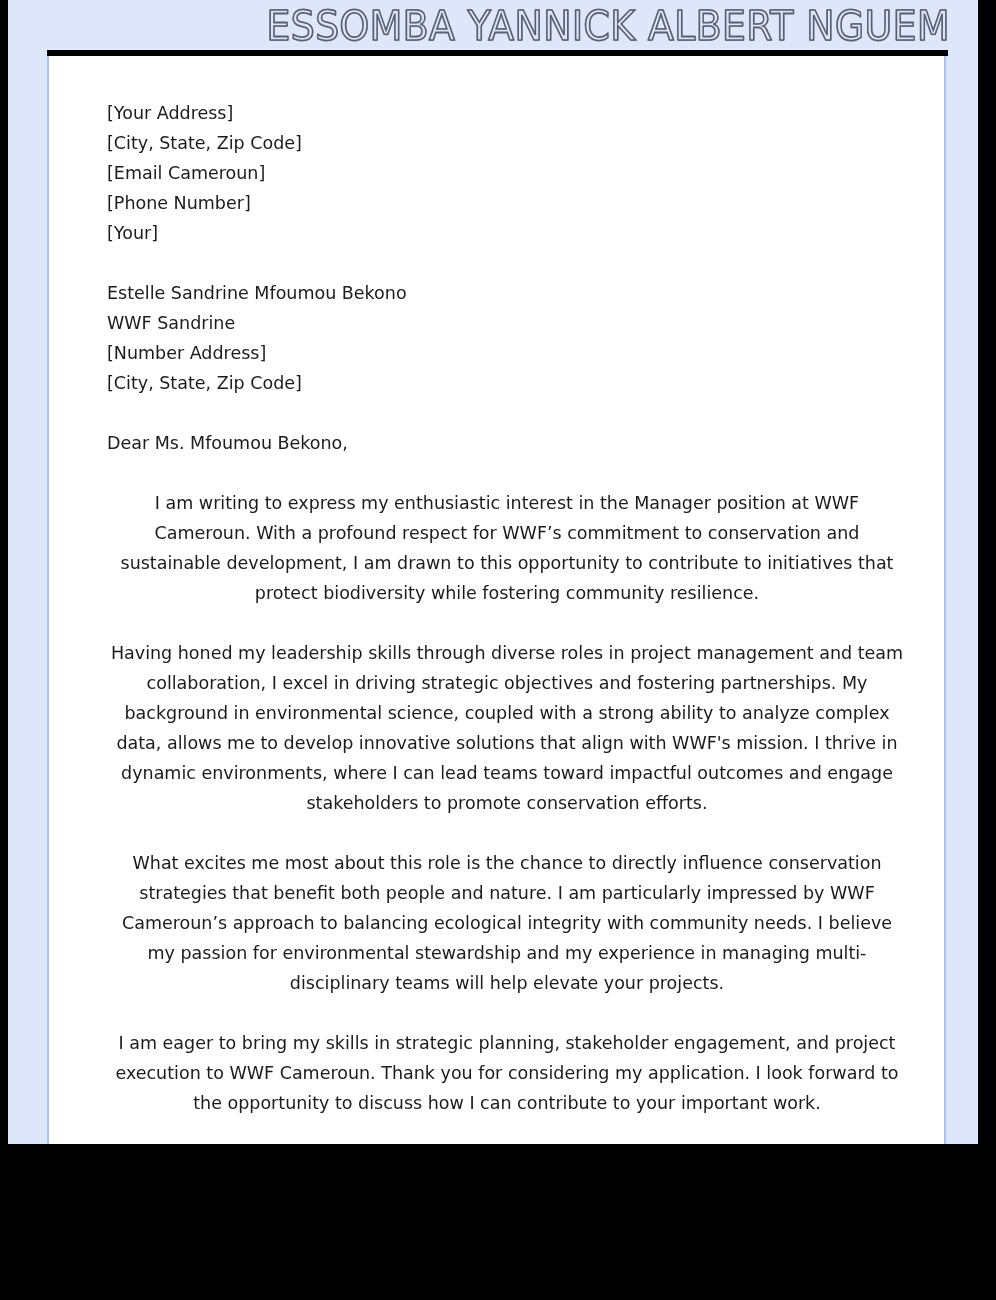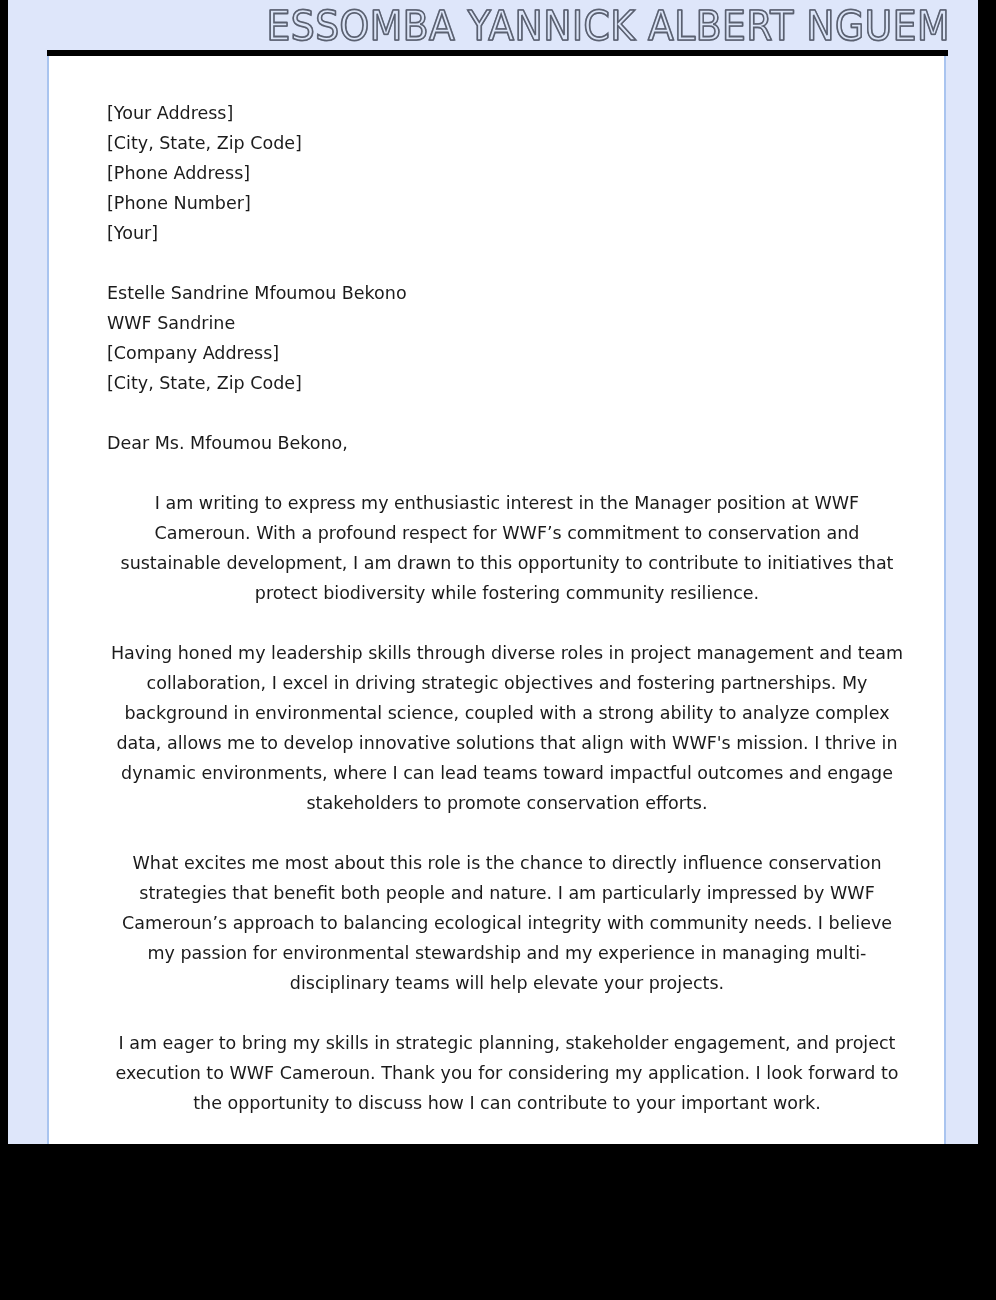--- a/index.html
+++ b/index.html
@@ -137,29 +137,29 @@
 
   <div id="title-rule"></div>
 
   <div id="letter-page">
 
     <div id="letter-body">
 
       <div class="block">
         <span class="line">[Your Address]</span>
         <span class="line">[City, State, Zip Code]</span>
-        <span class="line">[Phone Address]</span>
+        <span class="line">[Email Cameroun]</span>
         <span class="line">[Phone Number]</span>
         <span class="line">[Your]</span>
       </div>
 
       <div class="block">
         <span class="line">Estelle Sandrine Mfoumou Bekono</span>
         <span class="line">WWF Sandrine</span>
-        <span class="line">[Company Address]</span>
+        <span class="line">[Number Address]</span>
         <span class="line">[City, State, Zip Code]</span>
       </div>
 
       <p class="salutation">Dear Ms. Mfoumou Bekono,</p>
 
       <p class="para">I am writing to express my enthusiastic interest in the Manager position at WWF Cameroun. With a profound respect for WWF’s commitment to conservation and sustainable development, I am drawn to this opportunity to contribute to initiatives that protect biodiversity while fostering community resilience.</p>
       <p class="para">Having honed my leadership skills through diverse roles in project management and team collaboration, I excel in driving strategic objectives and fostering partnerships. My background in environmental science, coupled with a strong ability to analyze complex data, allows me to develop innovative solutions that align with WWF's mission. I thrive in dynamic environments, where I can lead teams toward impactful outcomes and engage stakeholders to promote conservation efforts.</p>
       <p class="para">What excites me most about this role is the chance to directly influence conservation strategies that benefit both people and nature. I am particularly impressed by WWF Cameroun’s approach to balancing ecological integrity with community needs. I believe my passion for environmental stewardship and my experience in managing multi-disciplinary teams will help elevate your projects.</p>
       <p class="para">I am eager to bring my skills in strategic planning, stakeholder engagement, and project execution to WWF Cameroun. Thank you for considering my application. I look forward to the opportunity to discuss how I can contribute to your important work.</p>
 

